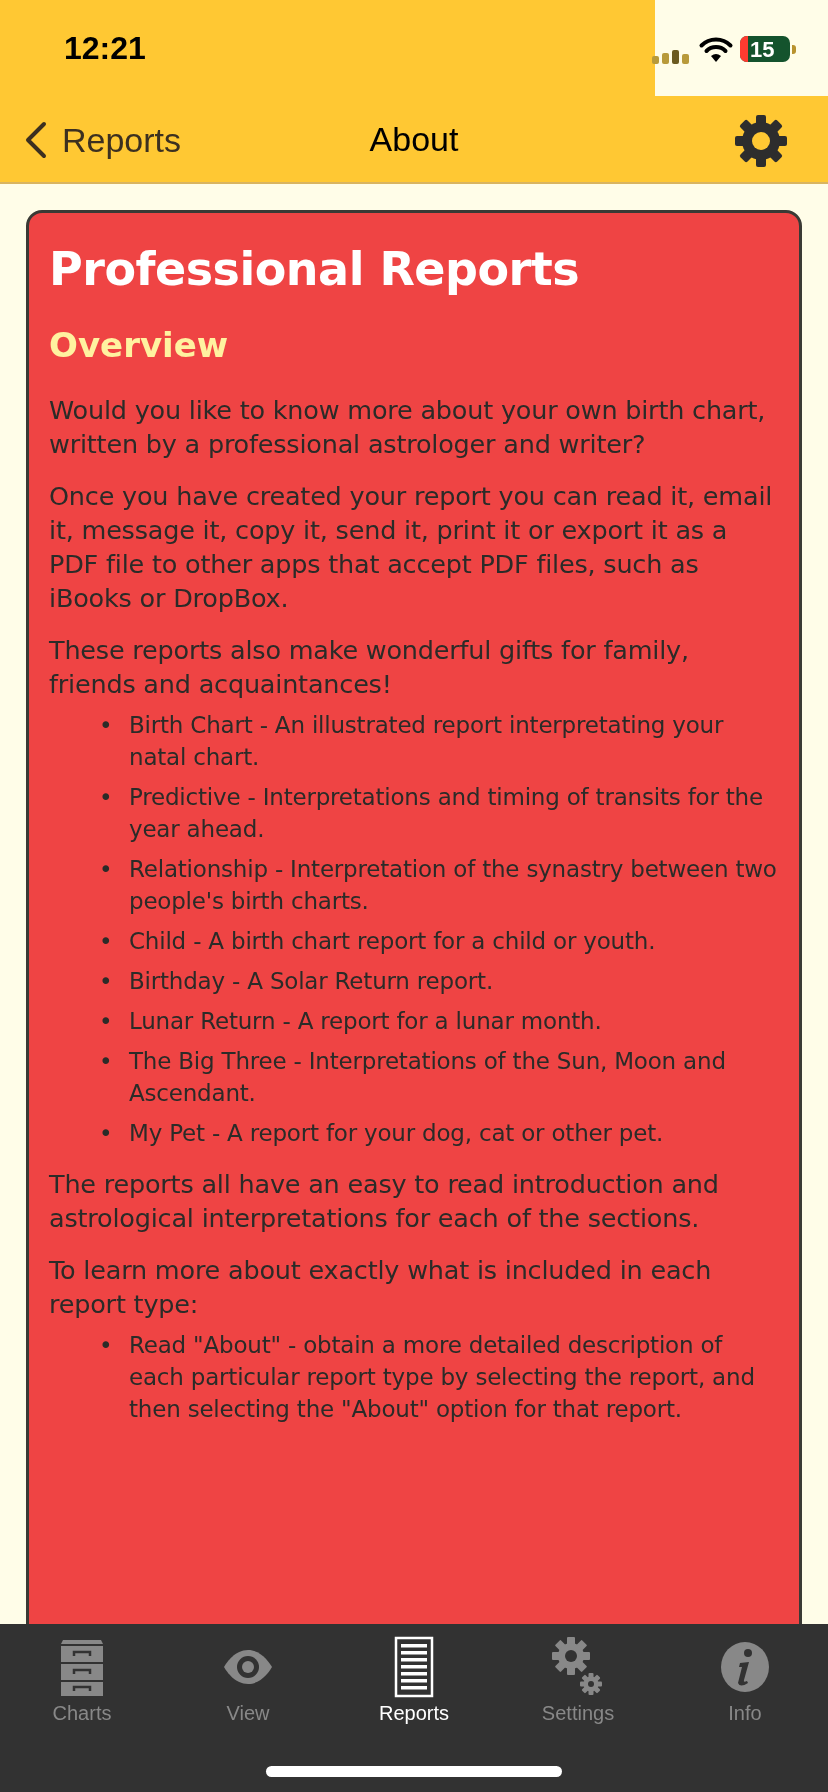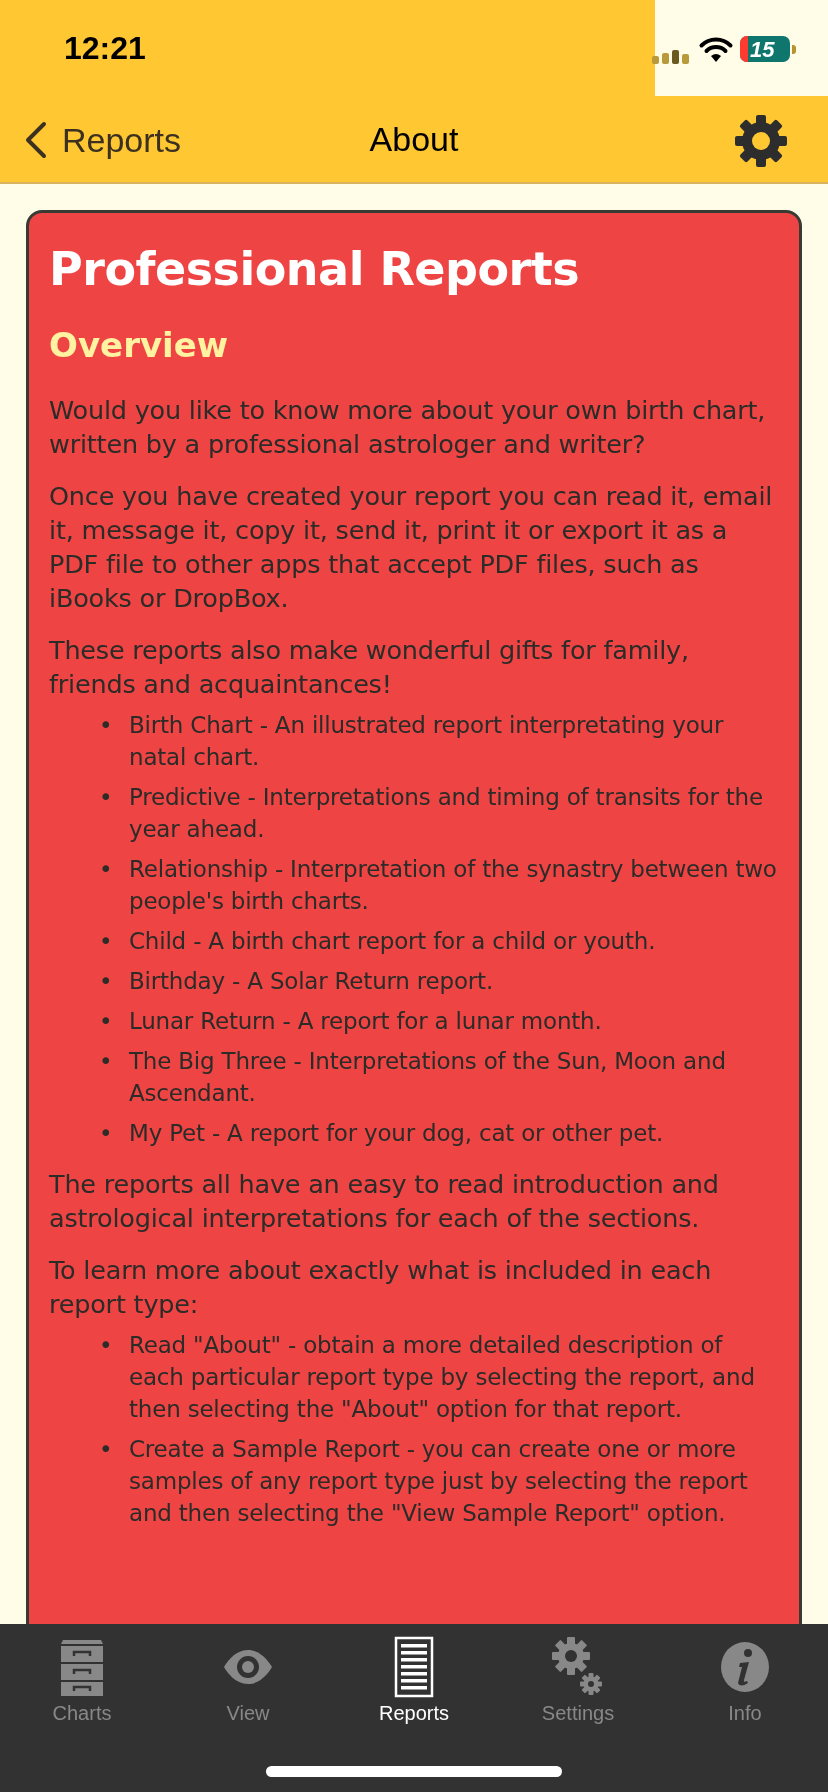--- a/index.html
+++ b/index.html
@@ -4,21 +4,21 @@
   <style>
     * { box-sizing: border-box; margin: 0; padding: 0; }
     html, body { width: 828px; height: 1792px; overflow: hidden; background: #fffde8; }
     body { position: relative; font-family: "DejaVu Sans", sans-serif; }
 
     .status-bar { position: absolute; top: 0; left: 0; width: 655px; height: 96px; background: #ffc833; }
     .time { position: absolute; left: 64px; top: 30px; font-family: "Liberation Sans", sans-serif; font-weight: bold; font-size: 32px; color: #000; }
     .signal { position: absolute; left: 652px; top: 50px; display: flex; align-items: flex-end; gap: 3px; }
     .signal span { display: block; width: 7px; background: #b89a3a; border-radius: 2px; }
     .wifi { position: absolute; left: 698px; top: 36px; width: 36px; height: 28px; }
-    .battery { position: absolute; left: 740px; top: 36px; width: 50px; height: 26px; border-radius: 7px; background: #0f766e; overflow: hidden; font-style: italic; }
+    .battery { position: absolute; left: 740px; top: 36px; width: 50px; height: 26px; border-radius: 7px; background: #14532d; overflow: hidden; }
     .battery .low { position: absolute; left: 0; top: 0; width: 8px; height: 100%; background: #ff3b30; }
     .battery .num { position: absolute; left: 10px; top: 1px; font-family: "Liberation Sans", sans-serif; font-weight: bold; font-size: 22px; color: #fff; }
     .battery-tip { position: absolute; left: 792px; top: 45px; width: 4px; height: 9px; background: #b8922e; border-radius: 0 3px 3px 0; }
 
     .nav-bar { position: absolute; top: 96px; left: 0; width: 828px; height: 88px; background: #ffc833; border-bottom: 2px solid #d9b460; }
     .back-btn { position: absolute; left: 22px; top: 20px; height: 48px; display: flex; align-items: center; cursor: pointer; }
     .back-chevron { width: 28px; height: 40px; }
     .back-label { font-family: "Liberation Sans", sans-serif; font-size: 34px; color: #3c3020; margin-left: 12px; }
     .nav-title { position: absolute; left: 0; right: 0; top: 24px; text-align: center; font-family: "Liberation Sans", sans-serif; font-weight: normal; font-size: 34px; color: #000; }
     .gear-btn { position: absolute; left: 734px; top: 18px; width: 54px; height: 54px; cursor: pointer; }
@@ -101,21 +101,20 @@
       <li>Child - A birth chart report for a child or youth.</li>
       <li>Birthday - A Solar Return report.</li>
       <li>Lunar Return - A report for a lunar month.</li>
       <li>The Big Three - Interpretations of the Sun, Moon and Ascendant.</li>
       <li>My Pet - A report for your dog, cat or other pet.</li>
     </ul>
     <p>The reports all have an easy to read introduction and astrological interpretations for each of the sections.</p>
     <p>To learn more about exactly what is included in each report type:</p>
     <ul>
       <li>Read "About" - obtain a more detailed description of each particular report type by selecting the report, and then selecting the "About" option for that report.</li>
-      <li>Create a Sample Report - you can create one or more samples of any report type just by selecting the report and then selecting the "View Sample Report" option.</li>
     </ul>
   </div>
 </div>
 
 <div class="tab-bar">
   <div class="tab" style="left:12px">
     <svg class="icon" viewBox="0 0 66 66">
       <path d="M14 6 L52 6 L54 10 L12 10 Z" fill="#888"></path>
       <rect x="12" y="12" width="42" height="16" fill="#888"></rect>
       <rect x="12" y="30" width="42" height="16" fill="#888"></rect>

